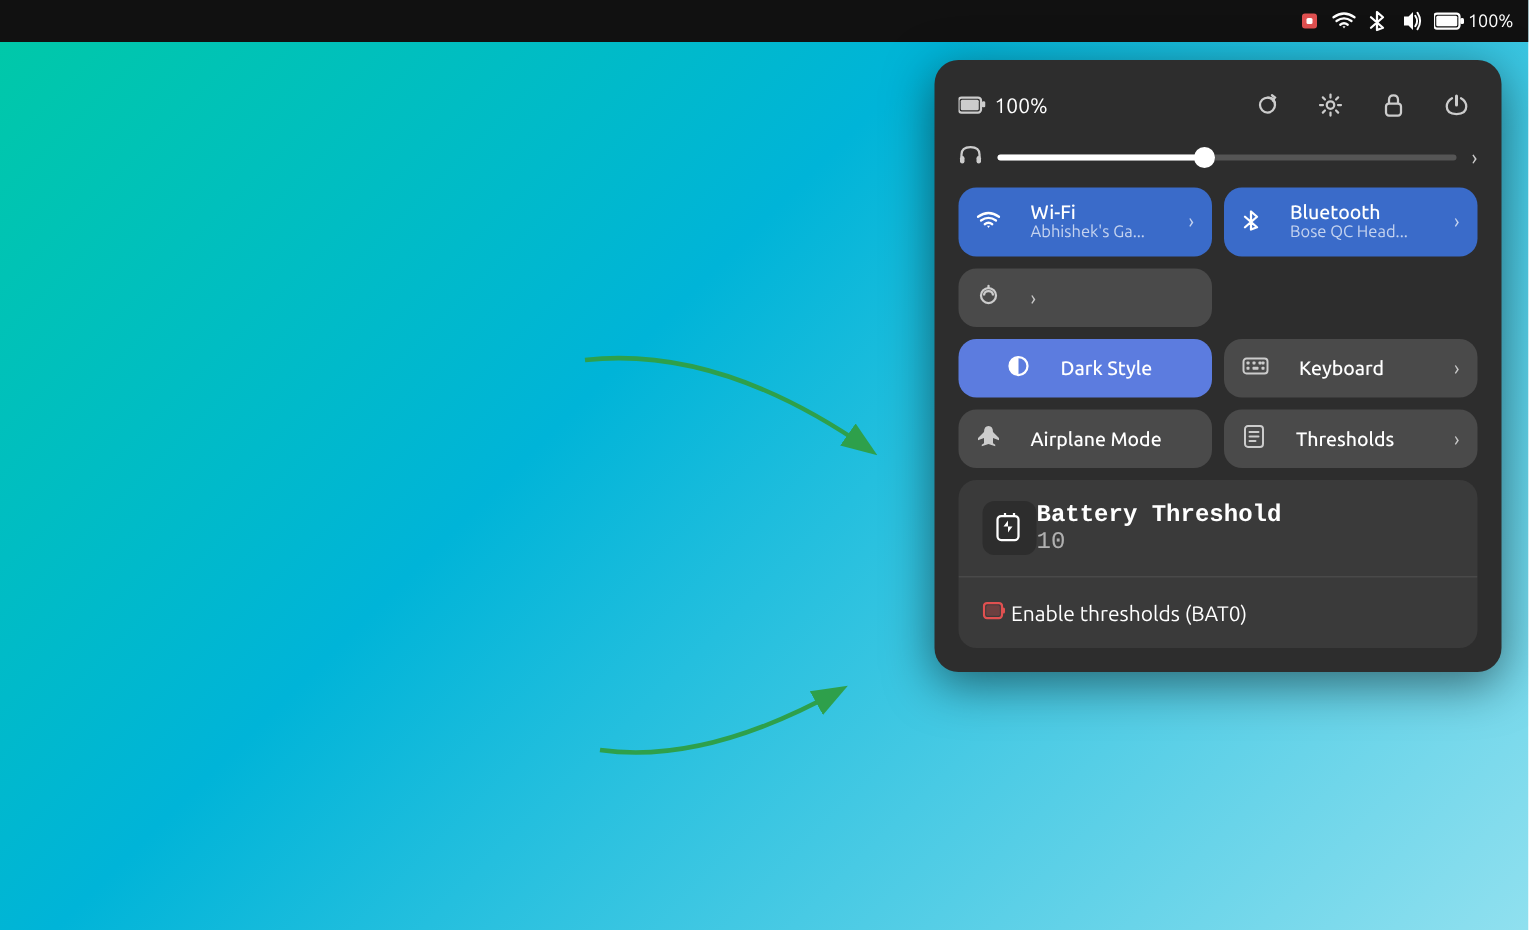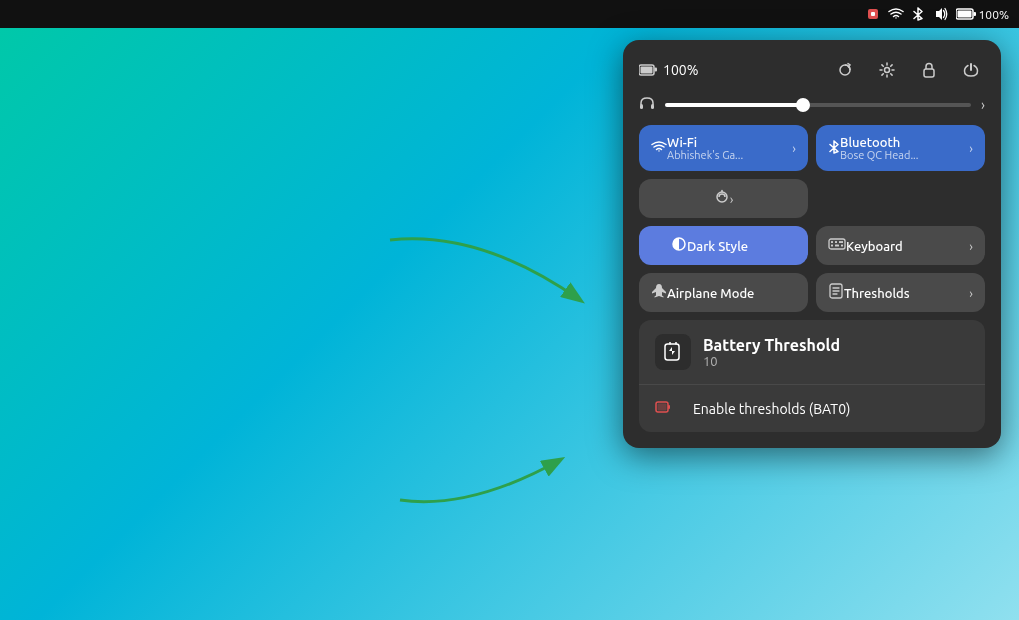--- a/index.html
+++ b/index.html
@@ -166,24 +166,23 @@
       gap: 8px;
       margin-bottom: 8px;
     }
 
     .quick-btn {
       background: #3a6bc9;
       border-radius: 12px;
       padding: 10px 12px;
       display: flex;
       align-items: center;
-      gap: 0;
+      gap: 20px;
       cursor: pointer;
       position: relative;
-      justify-content: center;
     }
 
     .quick-btn .btn-icon {
       color: white;
       font-size: 15px;
     }
 
     .quick-btn .btn-text {
       flex: 1;
     }
@@ -218,21 +217,21 @@
       background: #3a3a3a;
       border-radius: 12px;
       margin-top: 4px;
       overflow: hidden;
     }
 
     .thresholds-header {
       display: flex;
       align-items: center;
       padding: 14px 16px;
-      gap: 12px;
+      font-family: Liberation Mono, monospace;
     }
 
     .thresholds-icon-wrap {
       width: 36px;
       height: 36px;
       background: #2d2d2d;
       border-radius: 8px;
       display: flex;
       align-items: center;
       justify-content: center;
@@ -243,30 +242,30 @@
     }
 
     .thresholds-title {
       color: white;
       font-size: 16px;
       font-weight: 600;
     }
 
     .thresholds-num {
       color: rgba(255,255,255,0.6);
-      font-size: 13px;
+      font-size: 16px;
     }
 
     .thresholds-item {
       padding: 14px 16px;
       border-top: 1px solid rgba(255,255,255,0.08);
       cursor: pointer;
       display: flex;
       align-items: center;
-      gap: 22px;
+      gap: 3px;
     }
 
     .thresholds-item-text {
       color: white;
       font-size: 14px;
     }
 
     .red-battery-icon {
       color: #e05050;
       font-size: 15px;

